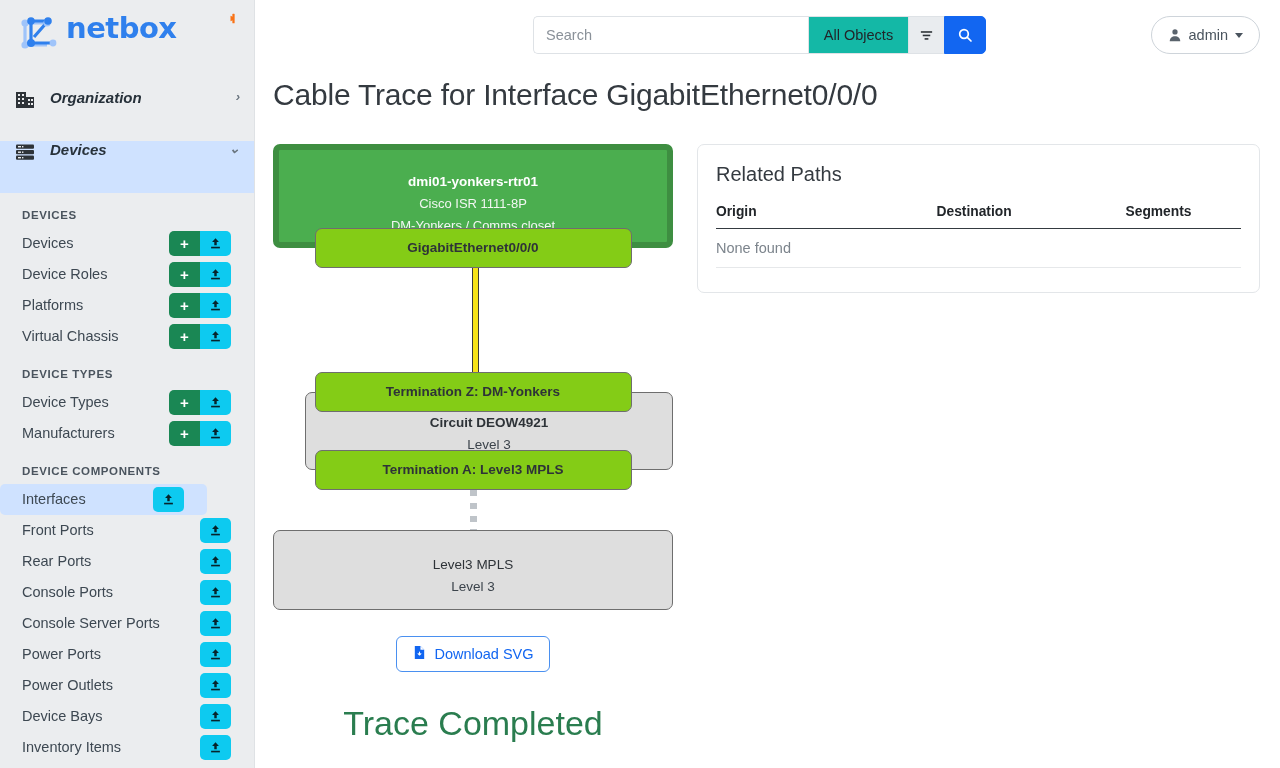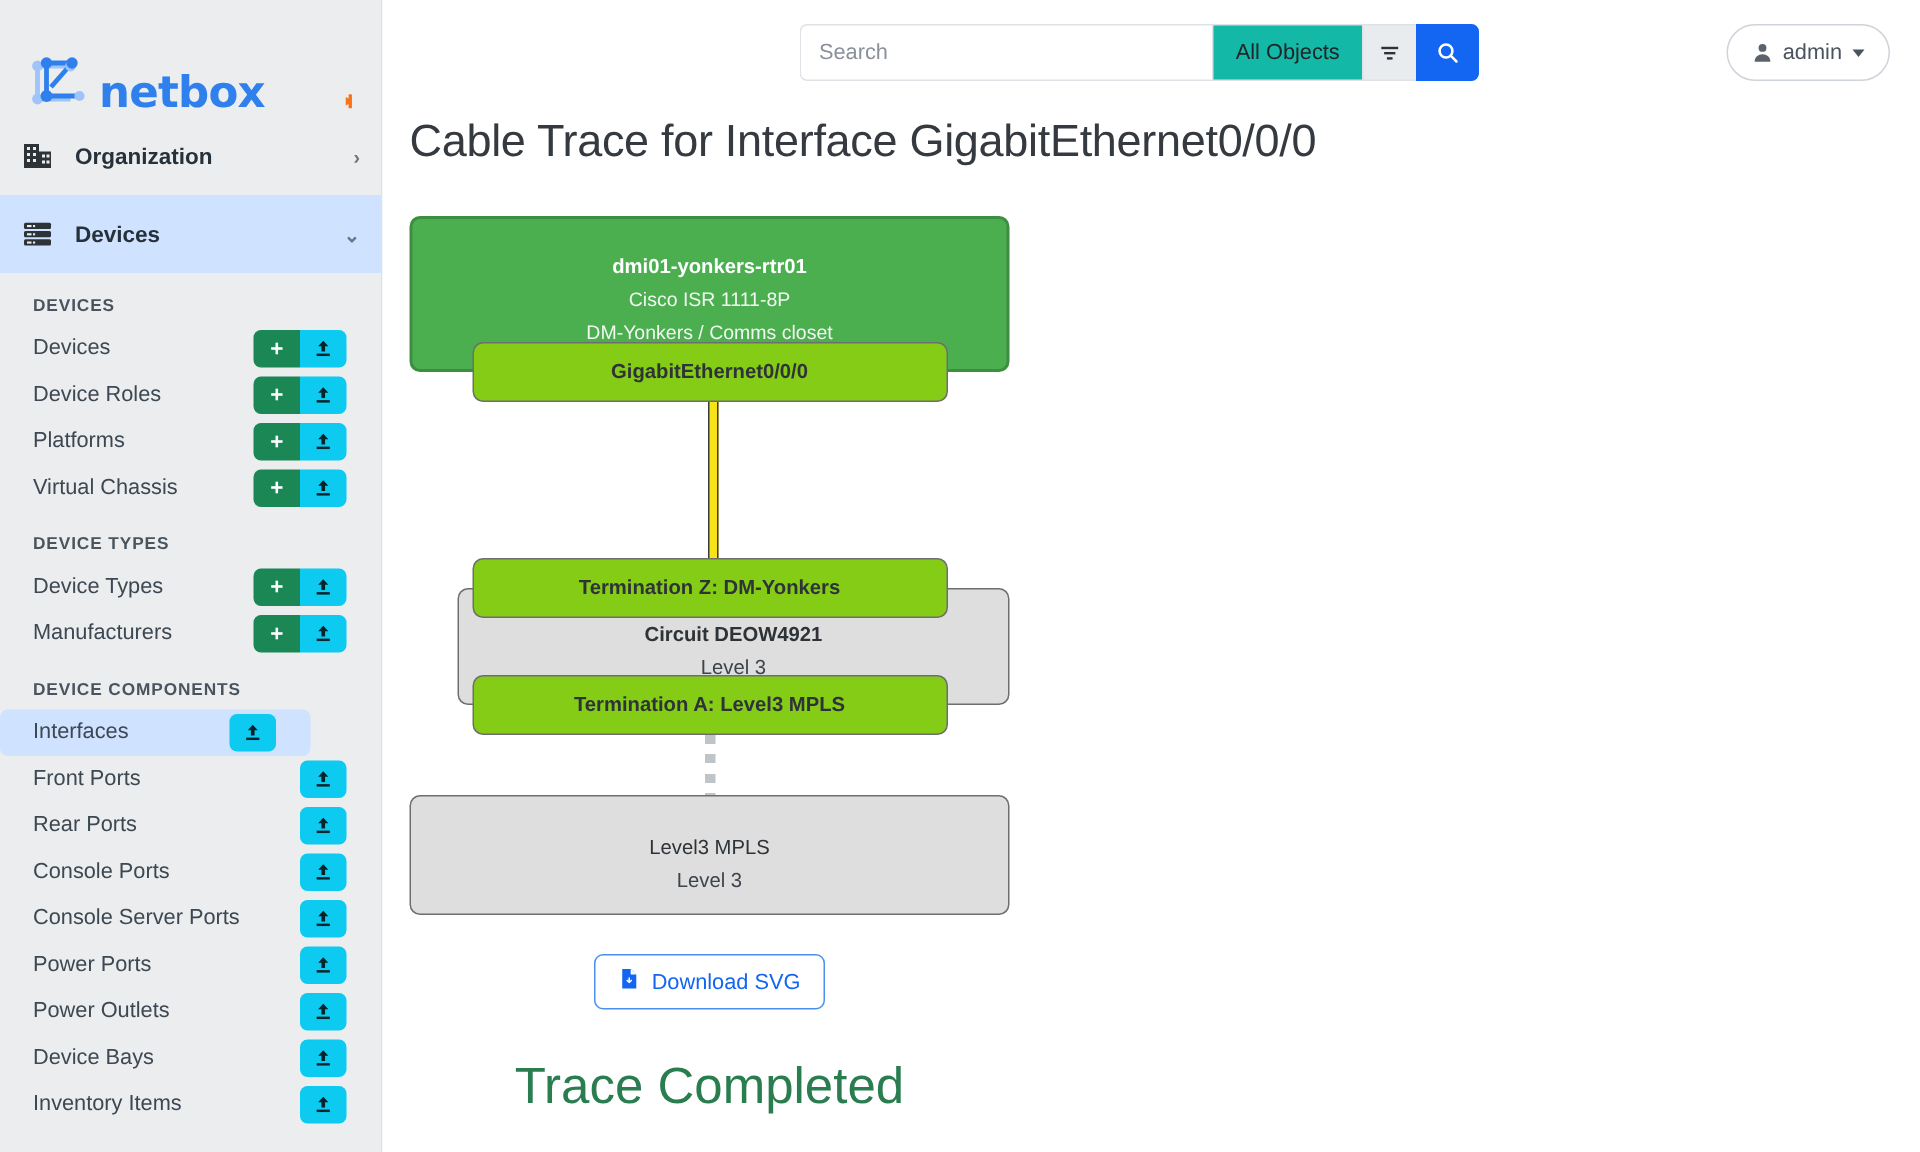--- a/index.html
+++ b/index.html
@@ -13,35 +13,36 @@
 
   
   .sidebar {
     width: 255px; min-width: 255px; height: 768px;
     background: #ebedef;
     border-right: 1px solid #dfe2e5;
     overflow: hidden;
     position: relative;
   }
   .brand-row {
-    height: 78px; display: flex; align-items: flex-end;
+    height: 78px; display: flex; align-items: flex-start;
     padding: 0 16px 0 14px;
+    margin-top: 11px;
   }
   .logo-mark { width: 46px; height: 46px; flex: none; }
   .logo-word {
     font-size: 29px; font-weight: 700; color: #2f80ed;
     letter-spacing: -0.5px; margin-left: 6px;
     font-family: "DejaVu Sans", sans-serif;
   }
   .pin-icon { margin-left: auto; color: #f97316; font-size: 15px; line-height: 1; }
 
   .nav-group {
-    display: flex; align-items: center; gap: 14px;
+    display: flex; align-items: flex-start; gap: 14px;
     height: 52px; padding: 0 14px; cursor: pointer;
-    color: #27313a; font-size: 15px; font-weight: 600;
+    color: #27313a; font-size: 15px; font-weight: 600; font-style: italic;
   }
   .nav-group.active { background: #cfe2ff; }
   .nav-group .chev { margin-left: auto; color: #6b7680; font-size: 13px; }
   .nav-ico { width: 22px; height: 22px; flex: none; display: block; }
 
   .sec-label {
     font-size: 11.5px; font-weight: 700; color: #4a545e;
     letter-spacing: 0.6px; padding: 16px 0 7px 22px;
   }
   .nav-item {
@@ -117,21 +118,21 @@
     font-size: 30px; font-weight: 400; color: #343a40;
     padding: 8px 0 0 18px; letter-spacing: -0.2px;
   }
 
   .content { display: flex; padding: 32px 20px 0 18px; gap: 24px; }
 
   
   .trace { width: 400px; position: relative; flex: none; }
   .node {
     position: relative; border-radius: 7px;
-    border: 2px solid #c2410c;
+    border: 6px solid #c2410c;
     text-align: center;
   }
   .node-device {
     background: #4bae4f; border-color: #3e8e41;
     height: 104px; padding-top: 24px;
   }
   .node-device .n1 { font-size: 13.5px; font-weight: 700; color: #fff; }
   .node-device .n2, .node-device .n3 { font-size: 13px; color: #f2f7f2; margin-top: 7px; }
   .term-box {
     background: #84cc16; border: 1px solid #6e6e6e; border-radius: 7px;
@@ -528,16 +529,33 @@
                 <path d="M8 7.5v3.2m0 0-1.5-1.5M8 10.7l1.5-1.5" stroke="#fff" stroke-width="1.1" fill="none" stroke-linecap="round"></path>
               </svg>
             </span>
             <span>Download SVG</span>
           </button>
         </div>
 
         <div class="trace-done">Trace Completed</div>
       </div>
 
+      <section class="card">
+        <h2>Related Paths</h2>
+        <table>
+          <thead>
+            <tr>
+              <th class="c-origin">Origin</th>
+              <th class="c-dest">Destination</th>
+              <th>Segments</th>
+            </tr>
+          </thead>
+          <tbody>
+            <tr>
+              <td colspan="3">None found</td>
+            </tr>
+          </tbody>
+        </table>
+      </section>
 
     </div>
   </main>
 </div>
 
 </body></html>

